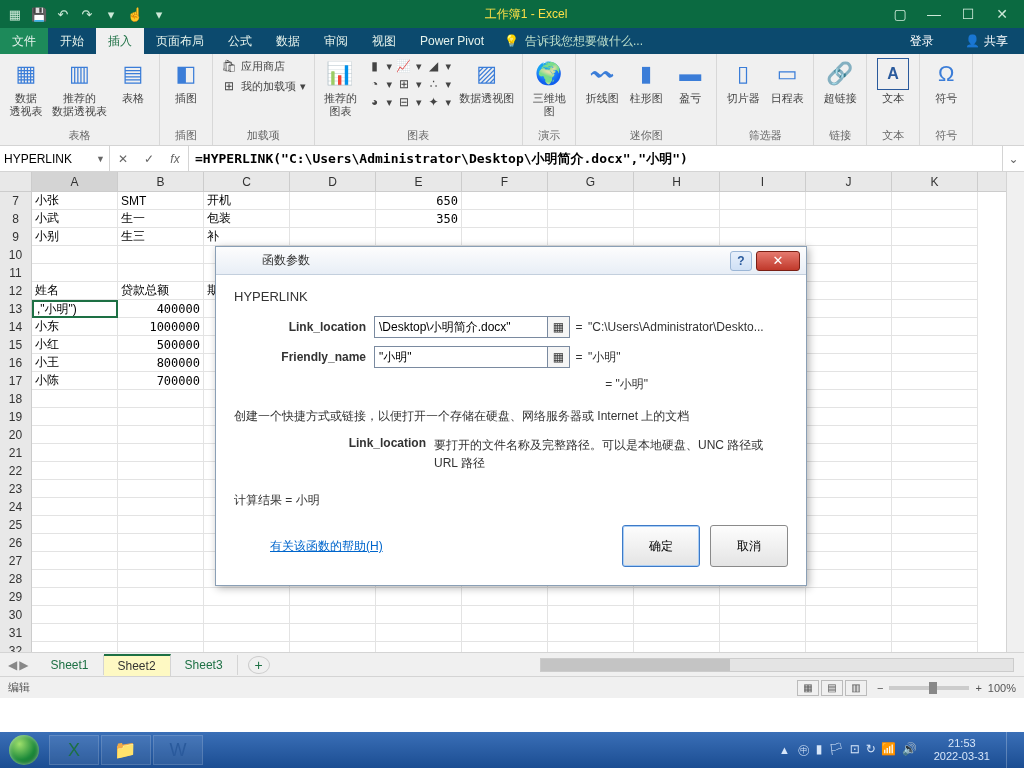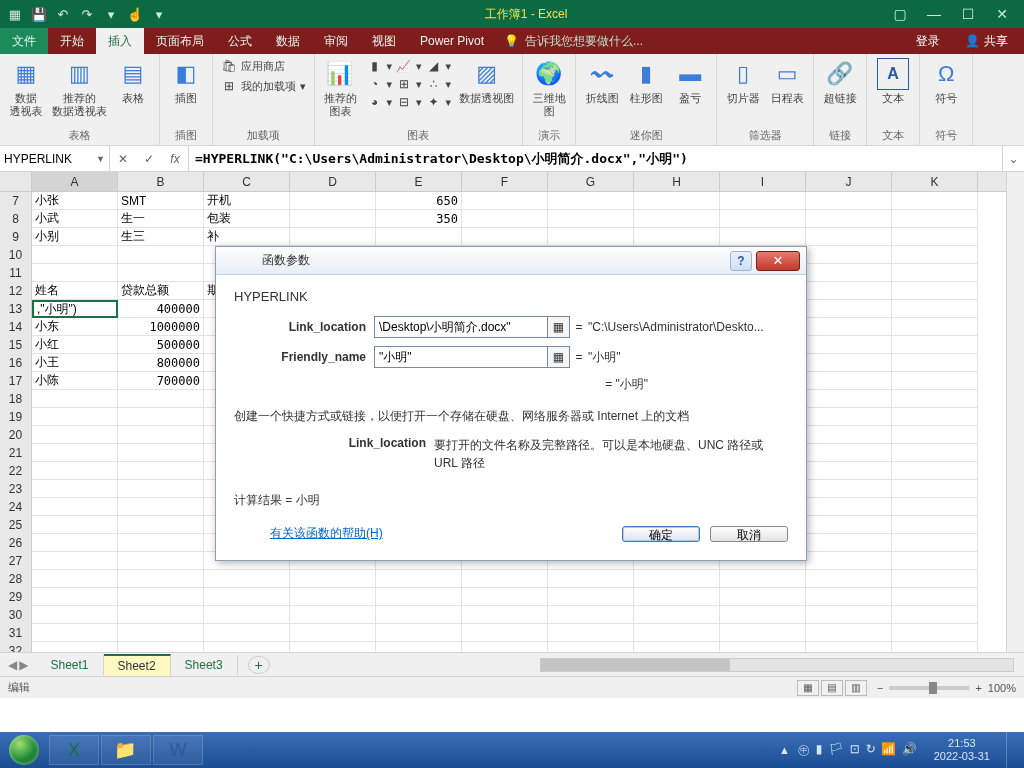--- a/index.html
+++ b/index.html
@@ -7,26 +7,26 @@
 
 
 .titlebar { height: 28px; background: #0b6a41; display: flex; align-items: center; color: #cde9d8; font-size: 12px; }
 .qat { display: flex; align-items: center; gap: 6px; padding: 0 6px; }
 .qat .qicon { width: 18px; height: 18px; display: flex; align-items: center; justify-content: center; color: #cde9d8; font-size: 13px; }
 .titlebar-title { flex: 1; text-align: center; color: #fde047; font-size: 12px; }
 .winbtns { display: flex; align-items: center; gap: 10px; padding: 0 10px; }
 .winbtns .wb { width: 24px; height: 20px; display: flex; align-items: center; justify-content: center; color: #cde9d8; font-size: 14px; }
 
 
-.tabs { height: 26px; background: #7f1d1d; display: flex; align-items: stretch; color: #fff; font-size: 12px; }
+.tabs { height: 26px; background: #0c4a6e; display: flex; align-items: stretch; color: #fff; font-size: 12px; }
 .tab { padding: 4px 12px; display: flex; align-items: center; cursor: pointer; color: #e6f3ec; }
 .tab.file { background: #1d8a5a; }
 .tab.active { background: #f0f0f0; color: #1d7044; }
 .tell { margin-left: 8px; display: flex; align-items: center; color: #bedfcb; gap: 6px; }
-.tabs-right { margin-left: auto; display: flex; align-items: center; gap: 10px; padding-right: 8px; }
+.tabs-right { margin-left: auto; display: flex; align-items: center; gap: 16px; padding-right: 8px; }
 .tabs-right .trb { padding: 3px 8px; font-size: 12px; }
 
 
 .ribbon { height: 92px; background: #f0f0f0; border-bottom: 1px solid #d4d4d4; display: flex; font-size: 11px; color: #444; }
 .rgroup { border-right: 1px solid #d8d8d8; padding: 4px 8px 2px; display: flex; flex-direction: column; justify-content: space-between; }
 .rgroup .gitems { display: flex; align-items: flex-start; gap: 8px; }
 .rgroup .glabel { text-align: center; font-size: 11px; color: #666; padding-top: 2px; }
 .rbtn { display: flex; flex-direction: column; align-items: center; gap: 2px; min-width: 36px; cursor: pointer; text-align: center; line-height: 1.2; }
 .rbtn .ricon { width: 32px; height: 32px; display: flex; align-items: center; justify-content: center; font-size: 22px; color: #3b7dd8; }
 .rbtns-sm { display: flex; flex-direction: column; gap: 4px; font-size: 11px; }
@@ -72,21 +72,21 @@
 .dlg-row .peq { width: 18px; text-align: center; }
 .dlg-row .pval { flex: 1; }
 .dlg-desc { margin: 14px 0 10px; line-height: 1.6; }
 .dlg-pdesc { display: flex; margin-bottom: 20px; }
 .dlg-pdesc .pl { width: 200px; text-align: right; padding-right: 8px; font-weight: bold; }
 .dlg-pdesc .pd { flex: 1; line-height: 1.5; }
 .dlg-result { margin: 20px 0 10px; }
 .dlg-footer { display: flex; align-items: center; padding: 6px 0 4px; margin-left: 36px; }
 .dlg-footer a { color: #0066cc; text-decoration: underline; cursor: pointer; }
 .dlg-footer .sp { flex: 1; }
-.dlg-footer button { width: 78px; height: 16px; margin-left: 10px; background: linear-gradient(#fdfdfd,#e4e4e4); border: 1px solid #8a8a8a; border-radius: 3px; font-size: 12px; cursor: pointer; }
+.dlg-footer button { width: 78px; height: 42px; margin-left: 10px; background: linear-gradient(#fdfdfd,#e4e4e4); border: 1px solid #8a8a8a; border-radius: 3px; font-size: 12px; cursor: pointer; }
 .dlg-footer button.primary { border: 1px solid #3d7ac7; box-shadow: inset 0 0 0 1px #a8cdf5; }
 
 
 .sheettabs { height: 24px; background: #f0f0f0; border-top: 1px solid #d4d4d4; display: flex; align-items: center; font-size: 12px; }
 .sheettabs .nav { display: flex; gap: 2px; padding: 0 8px; color: #888; }
 .stab { padding: 3px 14px; border-right: 1px solid #d4d4d4; cursor: pointer; color: #1d7044; }
 .stab.active { background: #fef9c3; border-top: 2px solid #1d7044; color: #333; }
 .stab.add { padding: 3px 10px; font-size: 14px; border: 1px solid #ccc; border-radius: 50%; width:18px; height:18px; display:flex; align-items:center; justify-content:center; margin-left:10px; }
 .hscroll-track { flex: 1; margin: 0 10px; height: 14px; background: #e4e4e4; position: relative; border: 1px solid #ccc; }
 .hscroll-thumb { position: absolute; left: 0; top: 0; height: 100%; width: 40%; background: #c4c4c4; }

